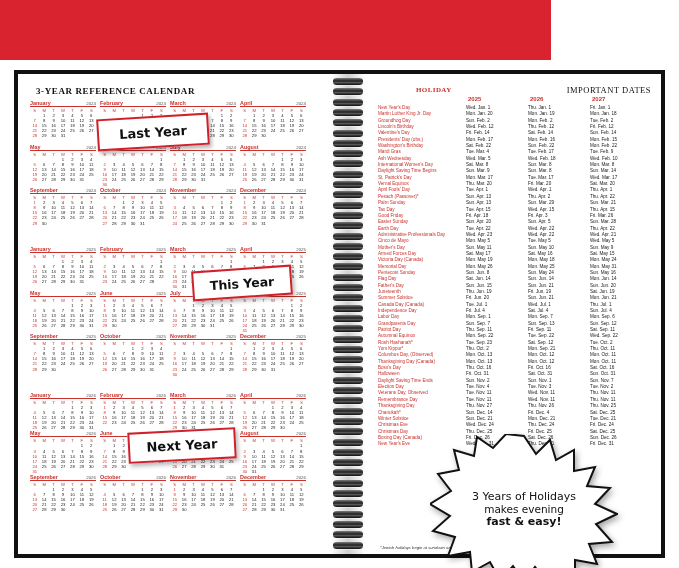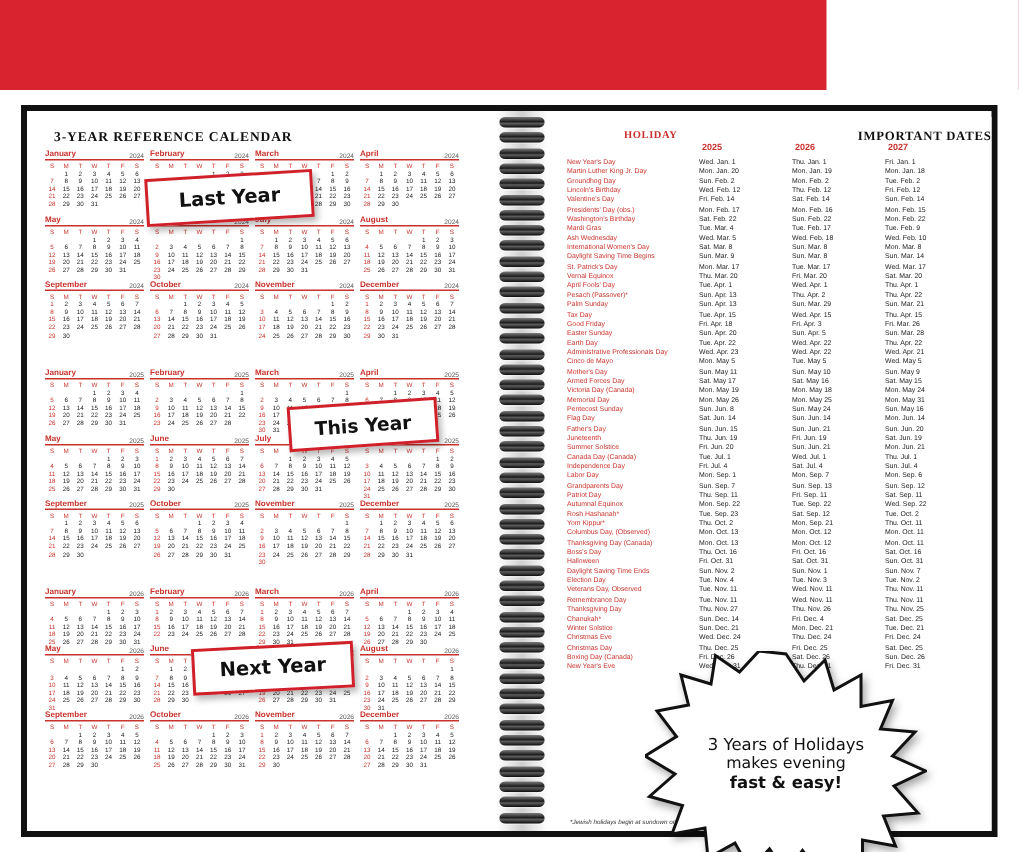--- a/index.html
+++ b/index.html
@@ -80,21 +80,21 @@
   }
   .sticky.s1{left:75px;top:38px;width:108px;height:28px;font-size:13px;transform:rotate(-3.5deg);}
   .sticky.s2{left:170px;top:190px;width:96px;height:26px;font-size:12.5px;transform:rotate(-4deg);}
   .sticky.s3{left:106px;top:352px;width:104px;height:27px;font-size:13px;transform:rotate(-3deg);}
   
   .hdr-holiday{
     position:absolute;left:12px;top:8px;font-size:7px;font-weight:bold;
     color:#c9322c;font-family:"Liberation Serif", serif;letter-spacing:.4px;margin-left:38px;
   }
   .hdr-important{
-    position:absolute;right:0;top:7px;font-size:8.5px;font-weight:bold;
+    position:absolute;right:10px;top:7px;font-size:8.5px;font-weight:normal;
     color:#111;font-family:"Liberation Serif", serif;letter-spacing:.5px;text-align:center;
   }
   .yr-cols{
     position:absolute;top:18px;left:12px;width:272px;height:1px;
   }
   .yrlab{position:absolute;font-size:6px;font-weight:bold;color:#c9322c;}
   .hol-table{
     position:absolute;left:12px;top:27px;width:274px;
     border-collapse:collapse;
   }

